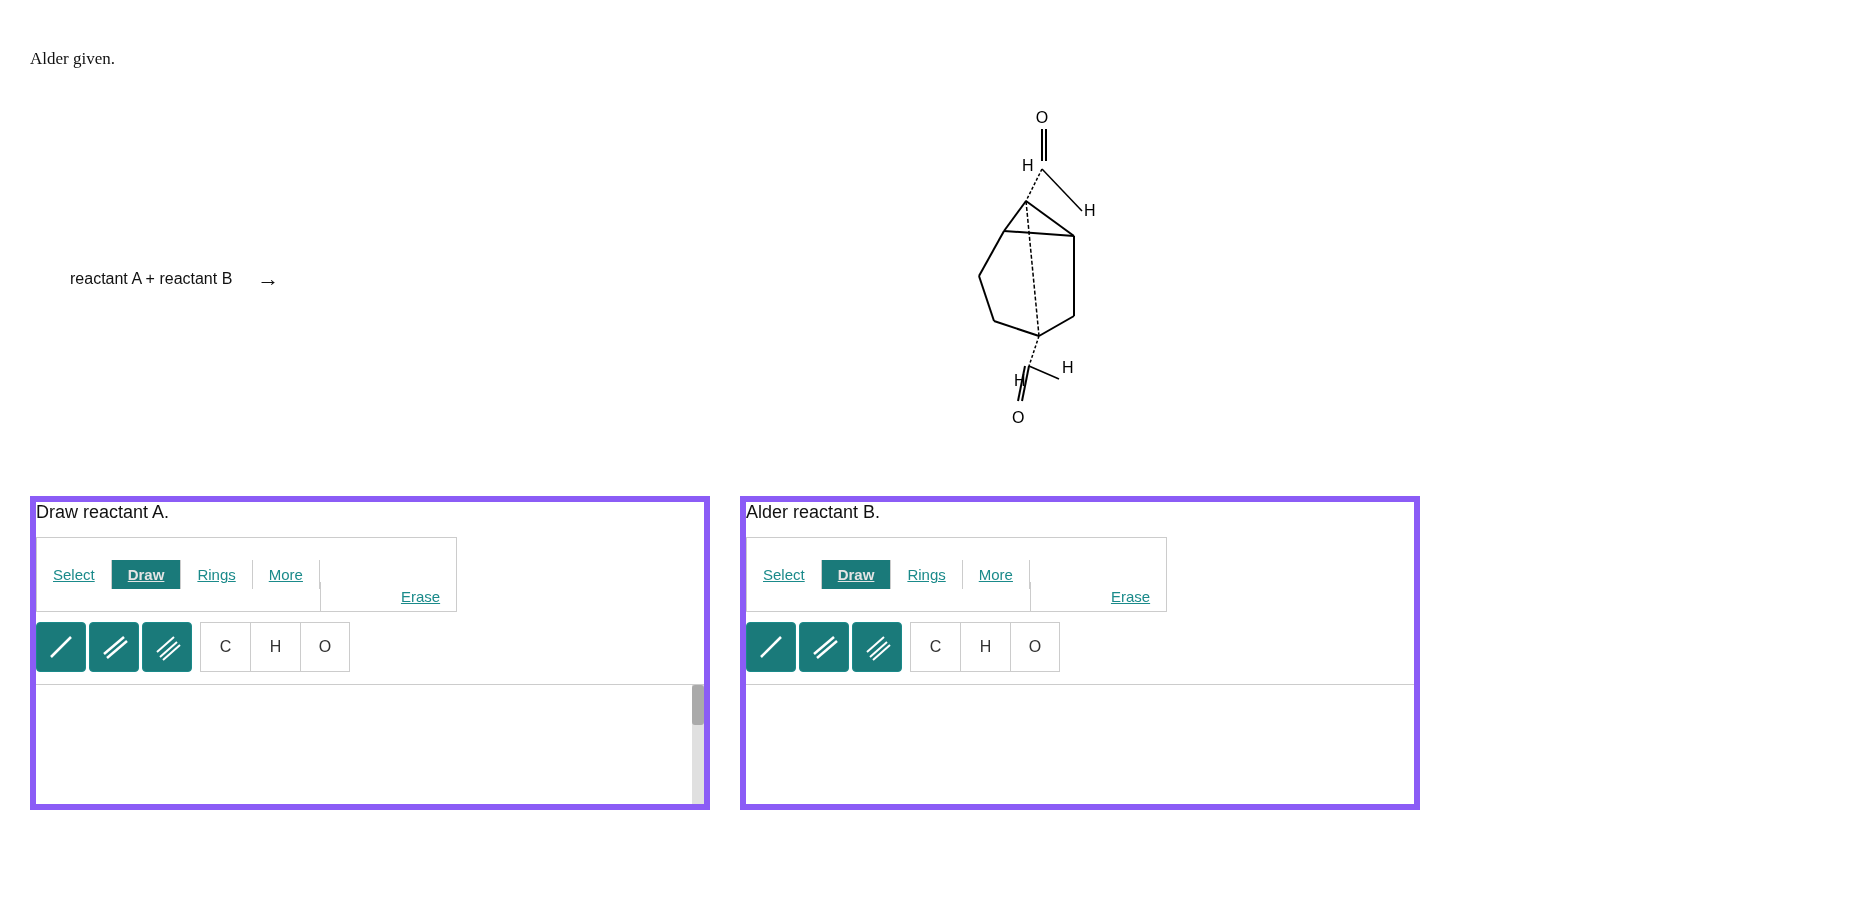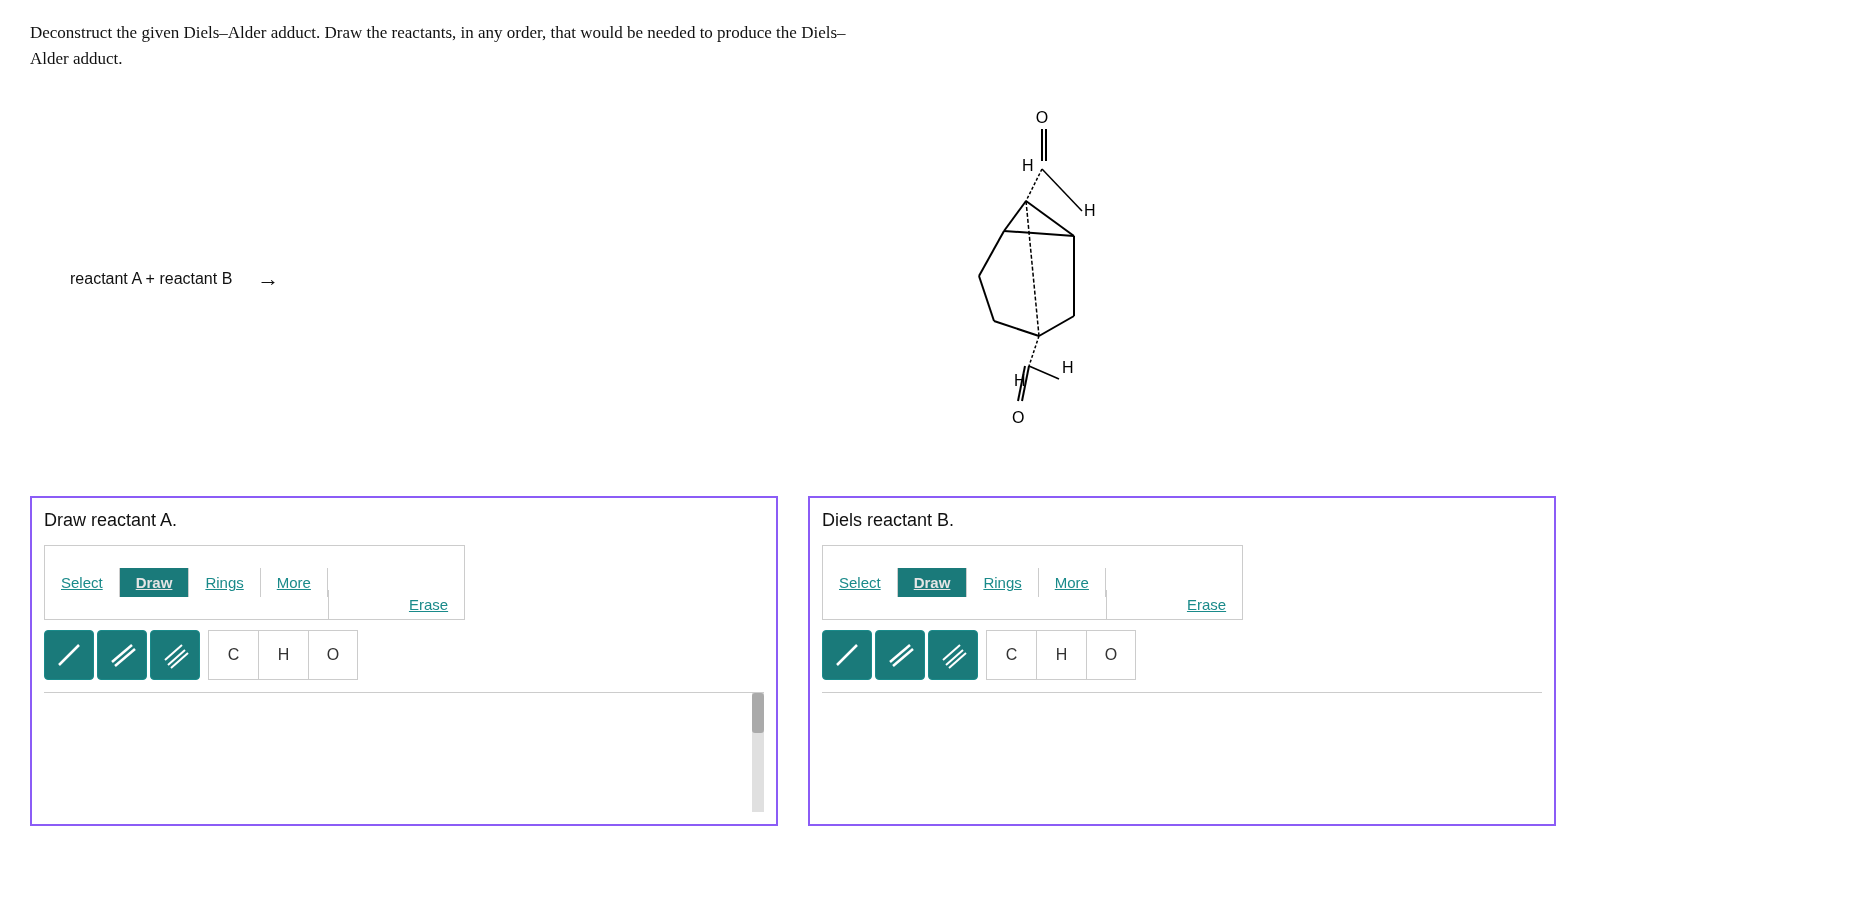--- a/index.html
+++ b/index.html
@@ -40,23 +40,23 @@
     }
     .molecule-svg-container {
       margin-left: 180px;
     }
     .draw-panels {
       display: flex;
       gap: 30px;
       align-items: flex-start;
     }
     .draw-panel {
-      border: 2px solid #8b5cf6;
-      padding: 12px;
-      width: 748px;
+      border: 6px solid #8b5cf6;
+      padding: 0;
+      width: 680px;
       min-height: 200px;
       background: #fff;
     }
     .panel-title {
       font-family: Arial, sans-serif;
       font-size: 18px;
       font-weight: normal;
       margin-bottom: 14px;
     }
     .toolbar-btn {
@@ -136,22 +136,22 @@
       display: flex;
       align-items: center;
       gap: 0;
       margin-bottom: 12px;
     }
   </style>
 </head>
 <body>
 
 <div class="question-text">
-  <span>Deconstruct the given Diels–Alder adduct. Draw the reactants, in any order, that would be needed to produce the Diels–</span><br>
-  <span>Alder adduct.</span>
+  <br>
+  <span>Alder given.</span>
 </div>
 
 <div class="molecule-area">
   <div class="reactant-label">
     <span>reactant A + reactant B</span>
     <span class="arrow">→</span>
   </div>
   <div class="molecule-svg-container">
     
     <svg width="300" height="350" viewBox="0 0 300 350" xmlns="http://www.w3.org/2000/svg">
@@ -247,21 +247,21 @@
     </div>
 
     <div style="position:relative; border-top:1px solid #ccc; height:120px;">
       <div class="scrollbar-indicator">
         <div class="scrollbar-thumb"></div>
       </div>
     </div>
   </div>
 
   <div class="draw-panel">
-    <div class="panel-title">Diels reactant B.</div>
+    <div class="panel-title">Alder reactant B.</div>
 
     <div style="display:flex; align-items:center; border:1px solid #ccc; width:fit-content; margin-bottom:10px;">
       <button class="toolbar-btn" style="color:#1a8a8a; border-right:1px solid #ccc;">Select</button>
       <button class="toolbar-btn active" style="border-right:1px solid #ccc;">Draw</button>
       <button class="toolbar-btn" style="color:#1a8a8a; border-right:1px solid #ccc;">Rings</button>
       <button class="toolbar-btn" style="color:#1a8a8a; border-right:1px solid #ccc;">More</button>
       <button class="toolbar-btn erase" style="color:#1a8a8a; padding-left:80px;">Erase</button>
     </div>
 
     <div class="bond-atom-row">

